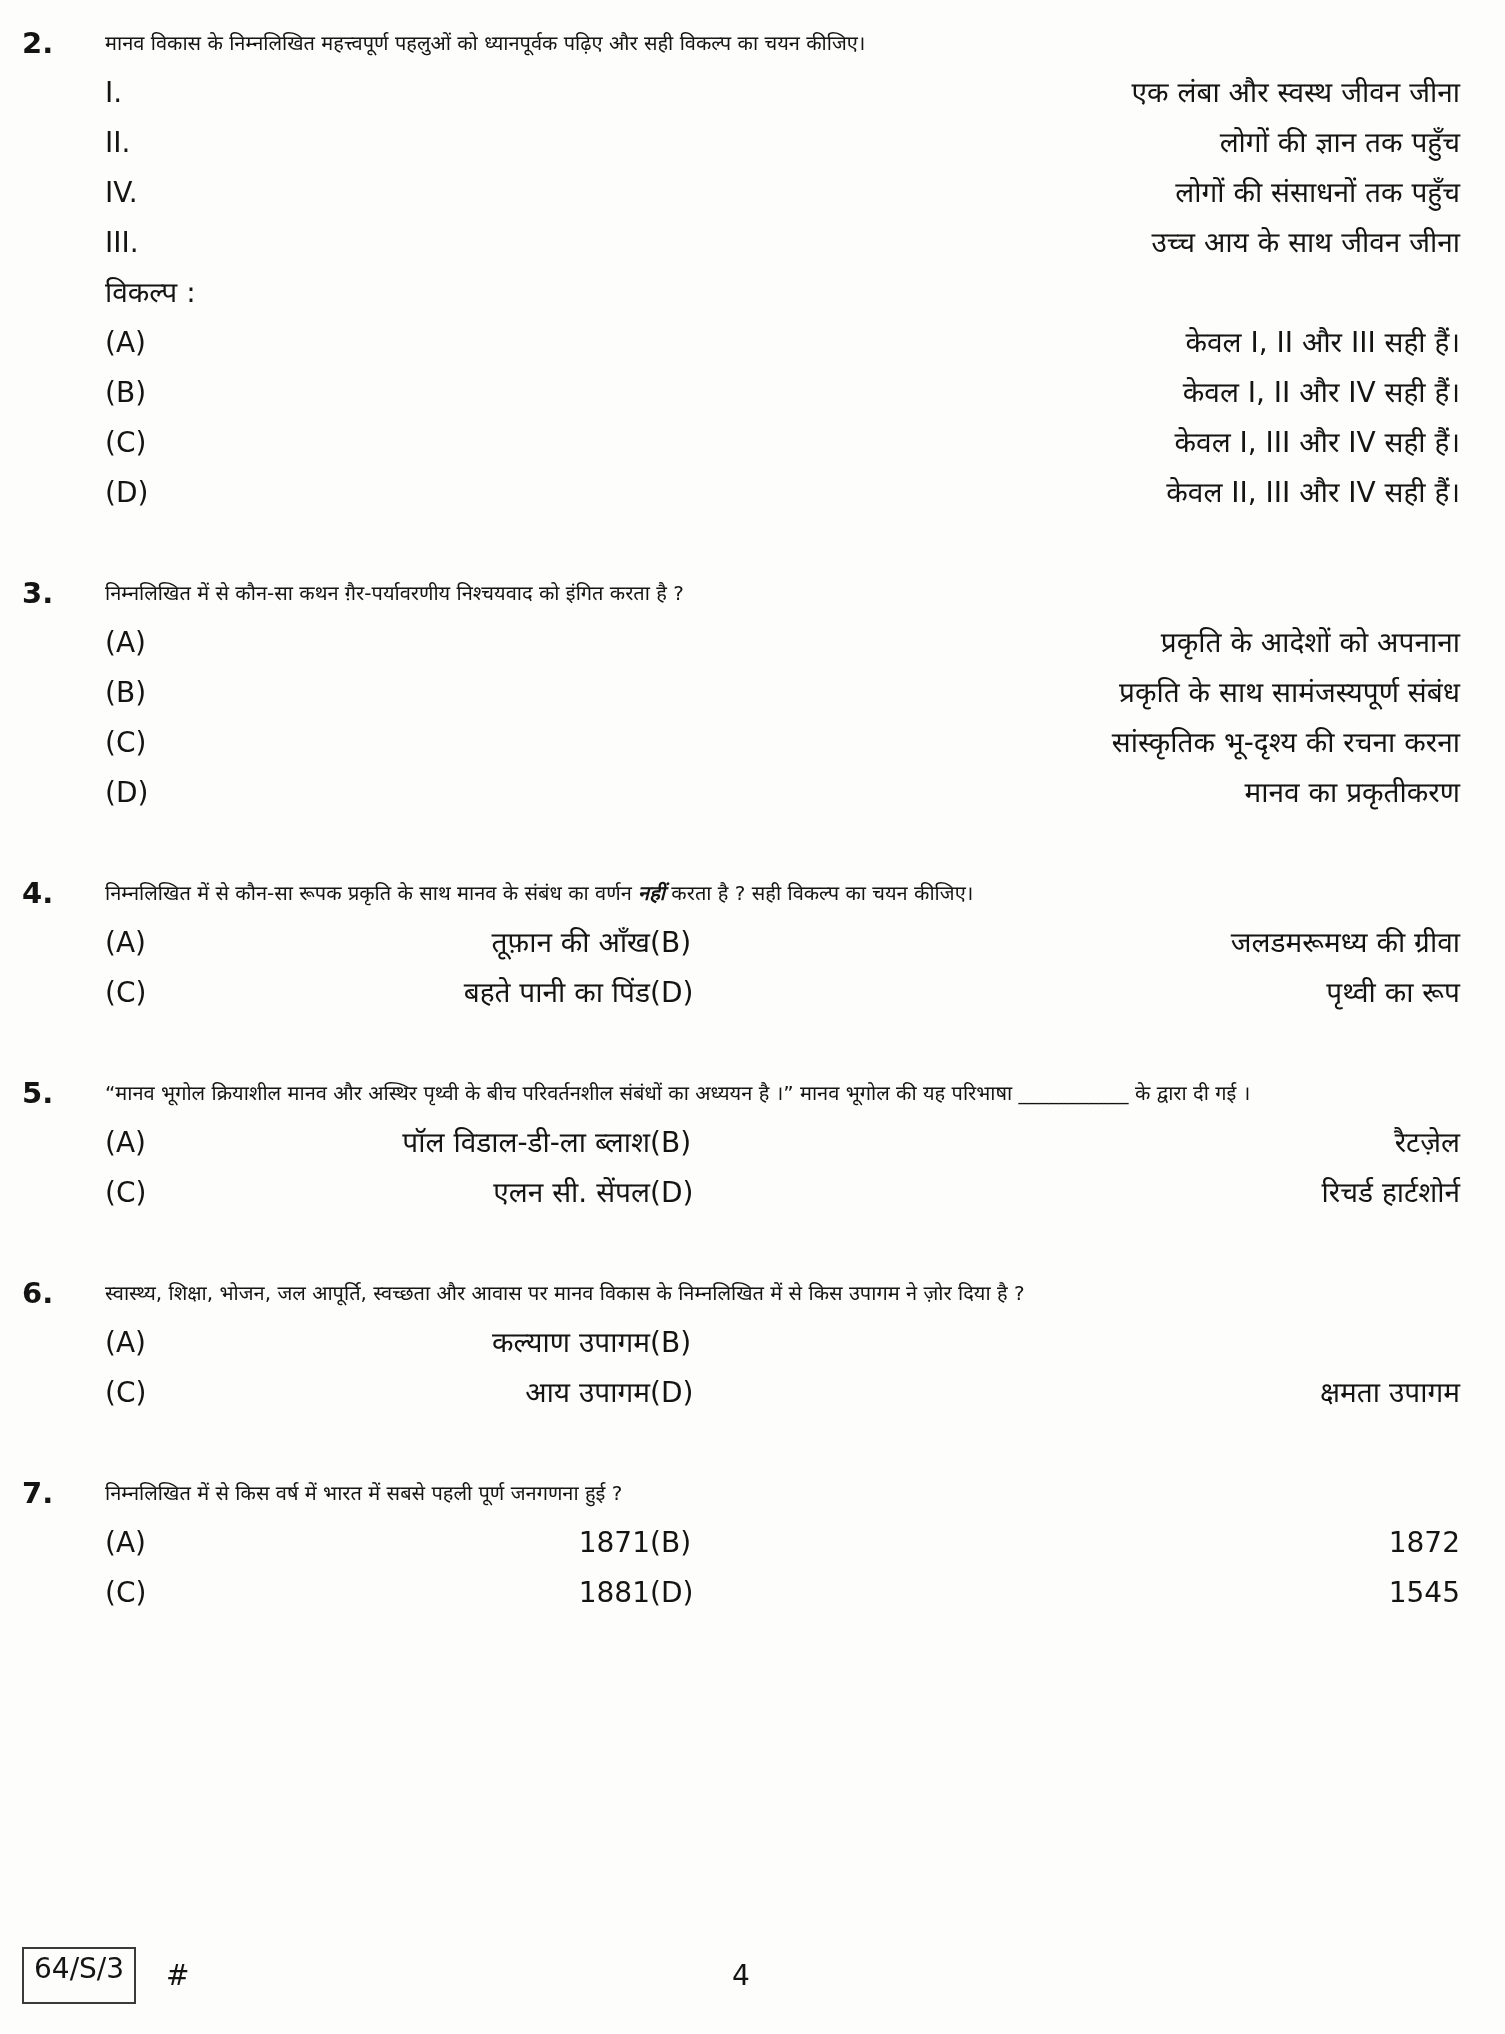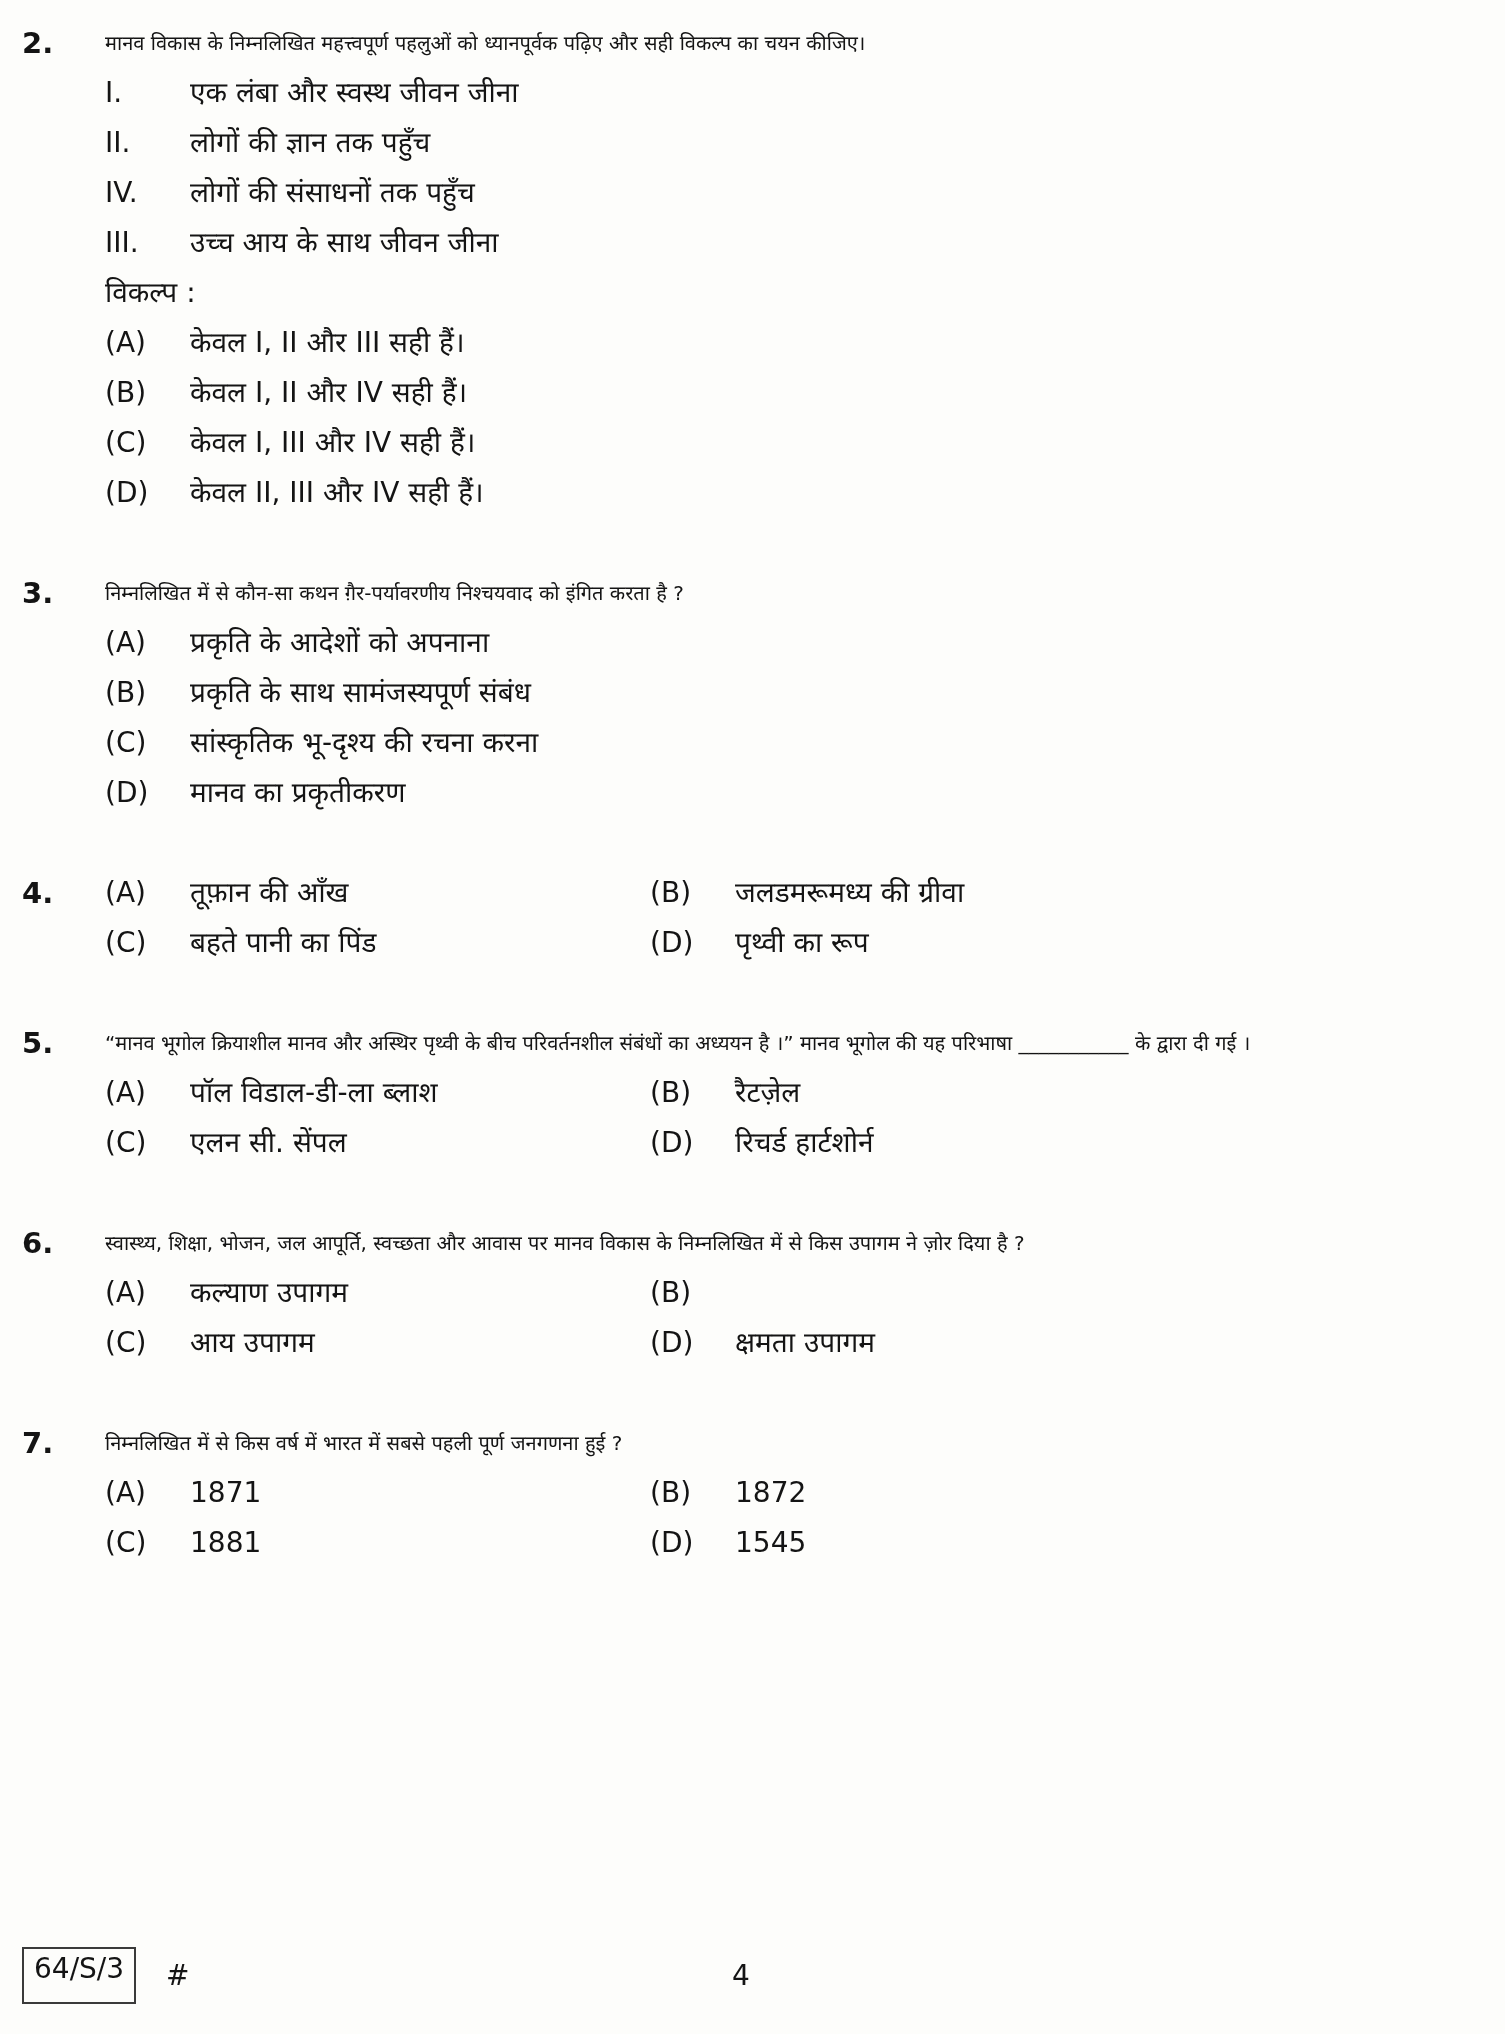--- a/index.html
+++ b/index.html
@@ -28,21 +28,21 @@
   .qbody { flex: 1; min-width: 0; }
   .qtext {
     margin: 0;
     font-size: 20px;
     line-height: 50px;
     text-align: justify;
   }
   .emph { font-weight: 700; font-style: italic; }
   .row { display: flex; font-size: 28px; line-height: 50px; }
   .row .lbl { flex: 0 0 85px; }
-  .row .txt { flex: 1; }
+  .row .txt { flex: 1; text-align: right; }
   .opt-heading { font-size: 28px; line-height: 50px; }
   .opts.two-col { display: grid; grid-template-columns: 545px 1fr; }
   .footer {
     position: absolute;
     left: 22px;
     right: 45px;
     bottom: 30px;
     display: flex;
     align-items: center;
     font-size: 28px;
@@ -125,20 +125,21 @@
             <div class="row opt">
               <span class="lbl">(D)</span>
               <span class="txt">मानव का प्रकृतीकरण</span>
             </div>
           </div>
         </div>
       </section>
       <section class="question">
         <div class="qnum">4.</div>
         <div class="qbody">
+          <p class="qtext"><span>निम्नलिखित में से कौन-सा रूपक प्रकृति के साथ मानव के संबंध का वर्णन </span><span class="emph">नहीं</span><span> करता है ? सही विकल्प का चयन कीजिए।</span></p>
           <div class="opts two-col">
             <div class="row opt">
               <span class="lbl">(A)</span>
               <span class="txt">तूफ़ान की आँख</span>
             </div>
             <div class="row opt">
               <span class="lbl">(B)</span>
               <span class="txt">जलडमरूमध्य की ग्रीवा</span>
             </div>
             <div class="row opt">

